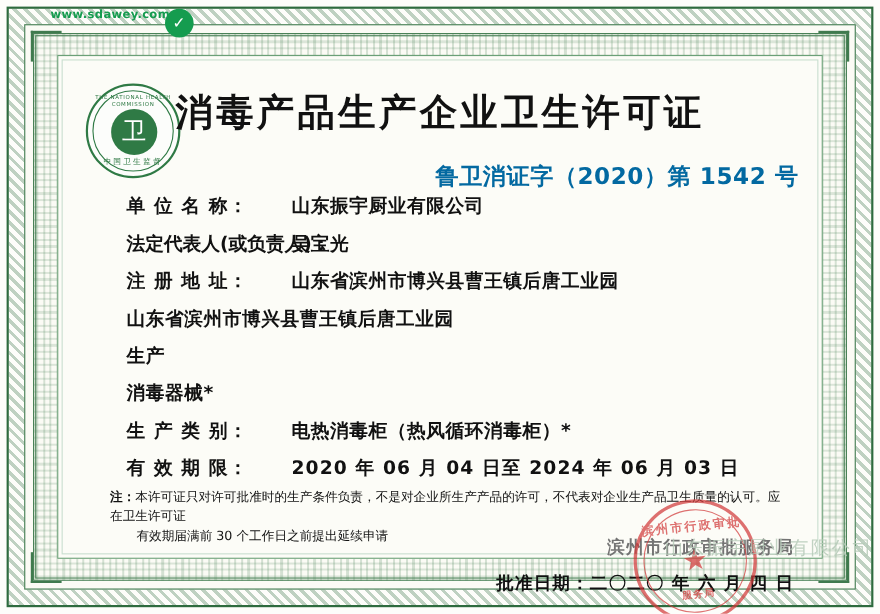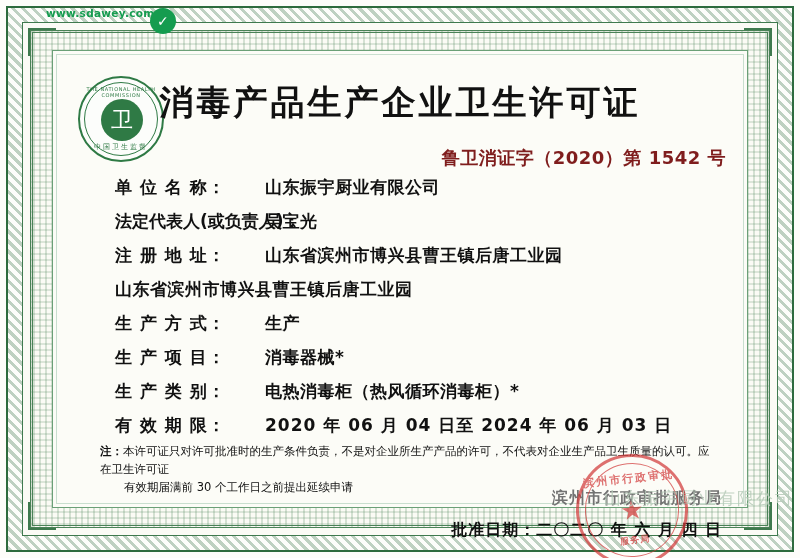--- a/index.html
+++ b/index.html
@@ -128,23 +128,23 @@
     font-weight: bold;
     color: #111;
     letter-spacing: 3px;
     font-family: "DejaVu Sans", "Liberation Sans", sans-serif;
   }
 
   .doc-number {
     position: absolute;
     right: 14px;
     top: 88px;
-    font-size: 18px;
-    font-weight: bold;
-    color: #7f1d1d;
+    font-size: 21px;
+    font-weight: bold;
+    color: #0369a1;
     letter-spacing: 0.5px;
   }
 
   
   .fields {
     position: absolute;
     left: 40px;
     right: 14px;
     top: 118px;
   }
@@ -357,26 +357,24 @@
       <div class="row">
         <span class="label">注 册 地 址：</span>
         <span class="value">山东省滨州市博兴县曹王镇后唐工业园</span>
       </div>
 
       <div class="row">
         <span class="value">山东省滨州市博兴县曹王镇后唐工业园</span>
       </div>
 
       <div class="row">
-        <span class="label">生 产 方 式：</span>
         <span class="value">生产</span>
       </div>
 
       <div class="row">
-        <span class="label">生 产 项 目：</span>
         <span class="value">消毒器械*</span>
       </div>
 
       <div class="row">
         <span class="label">生 产 类 别：</span>
         <span class="value">电热消毒柜（热风循环消毒柜）*</span>
       </div>
 
       <div class="row period">
         <span class="label">有 效 期 限：</span>

